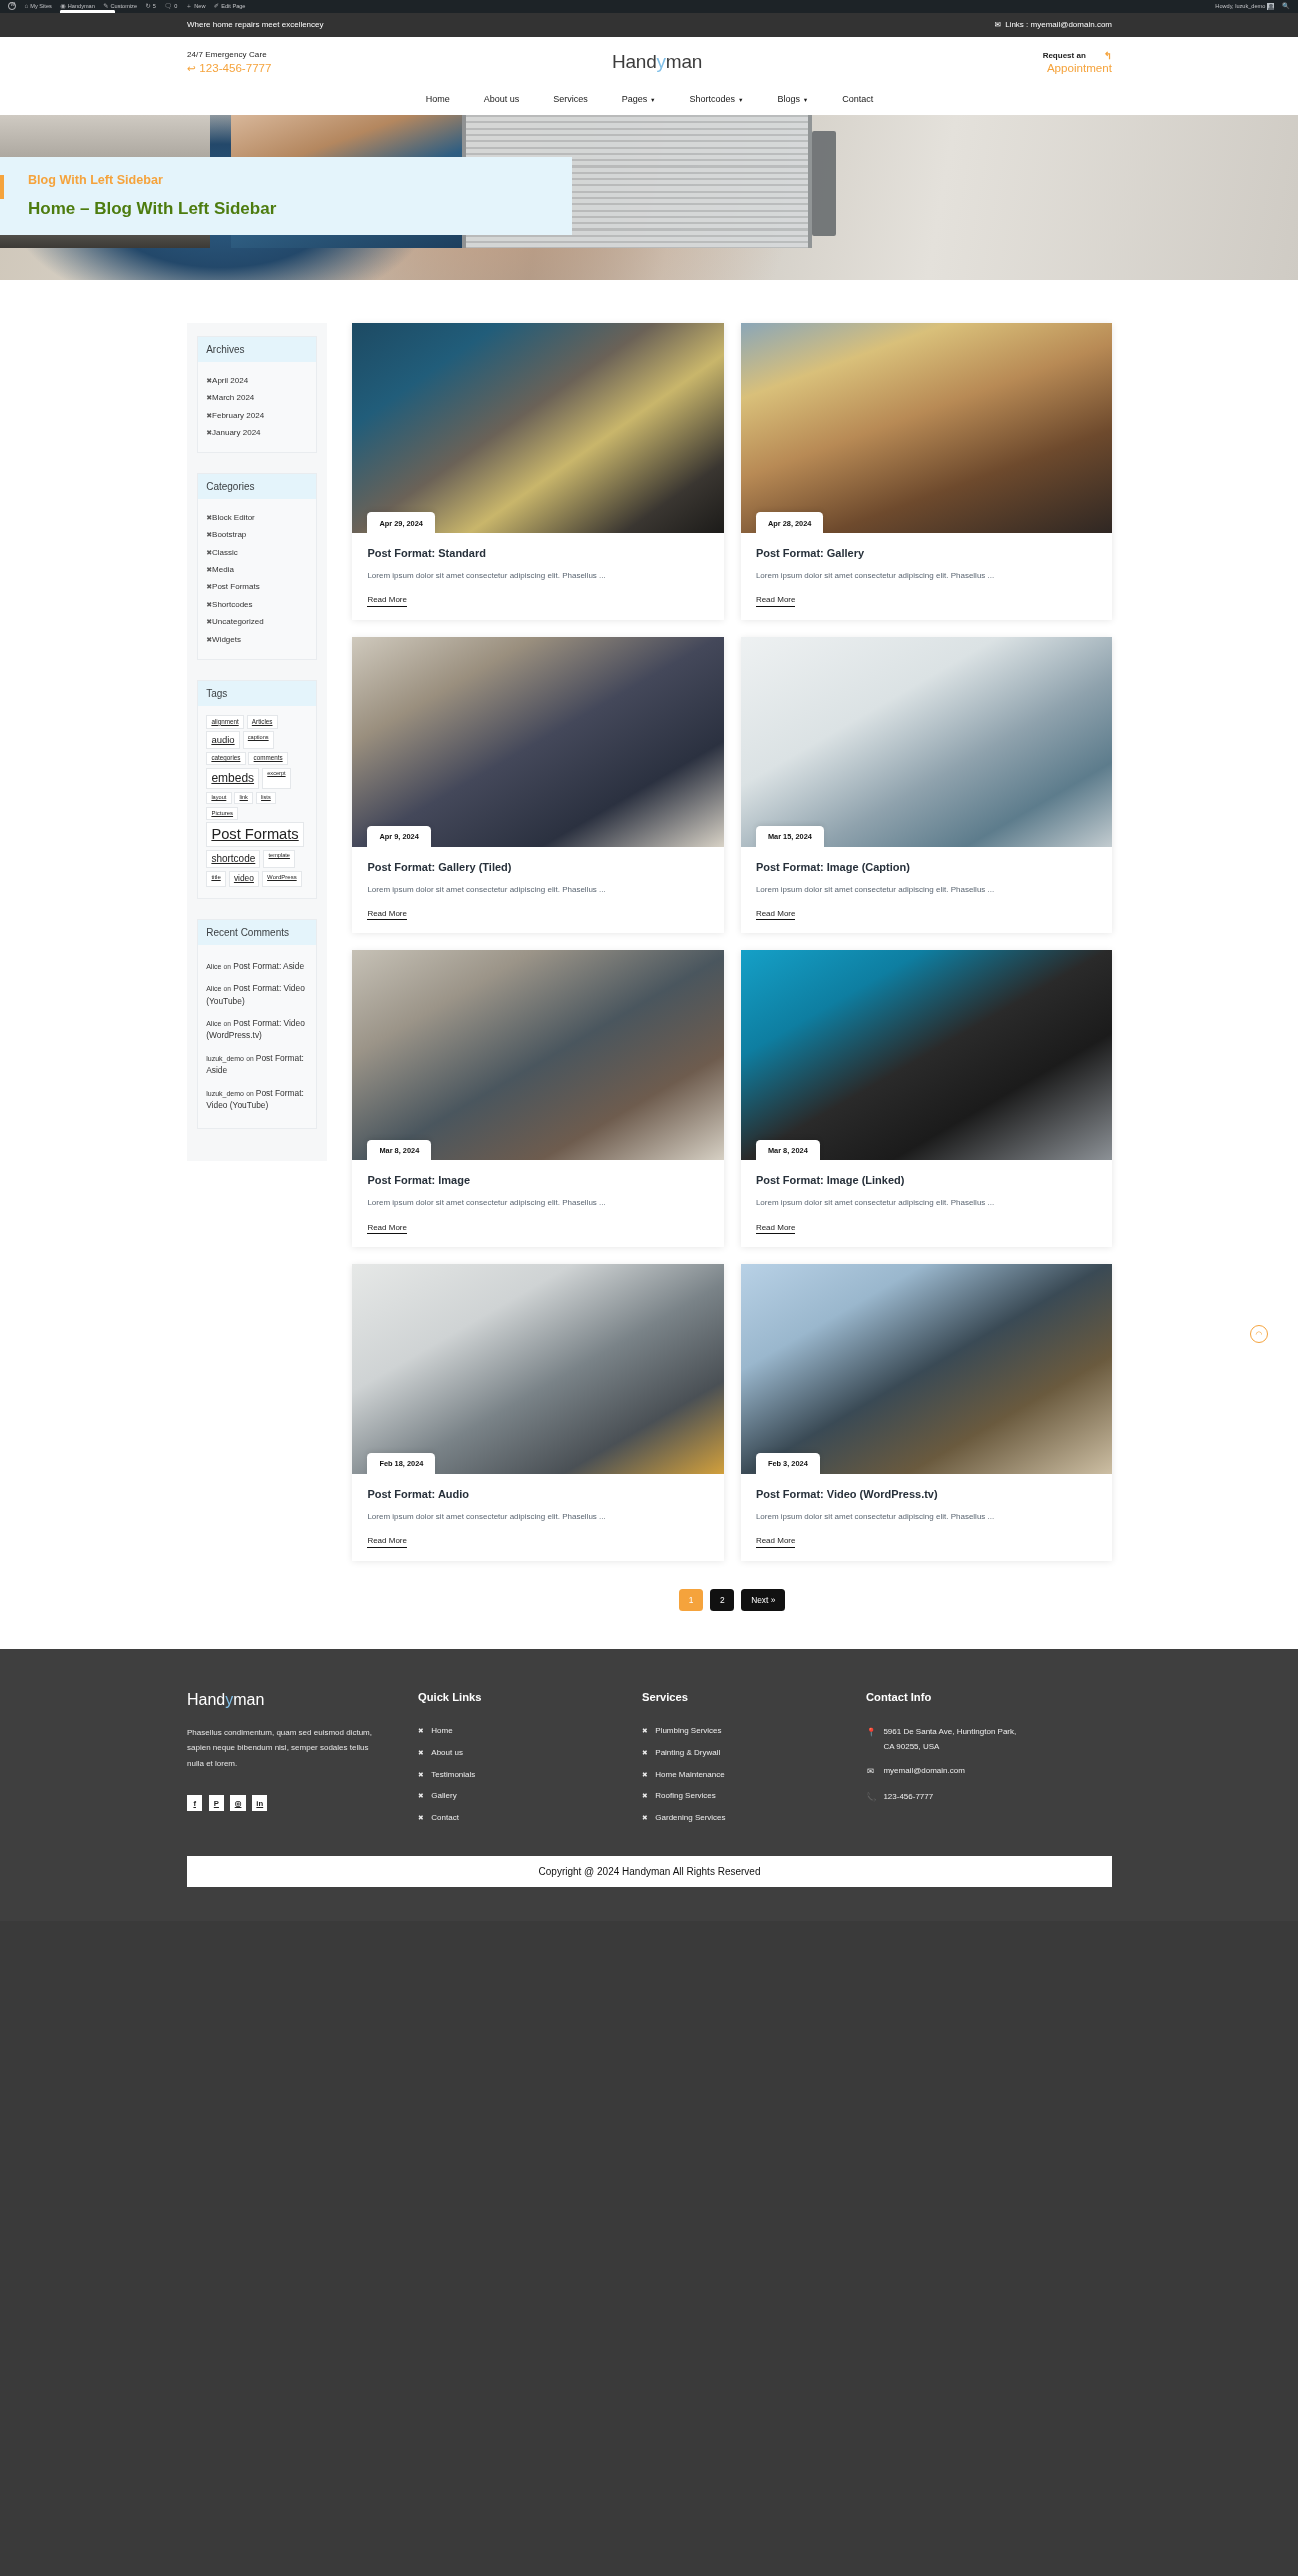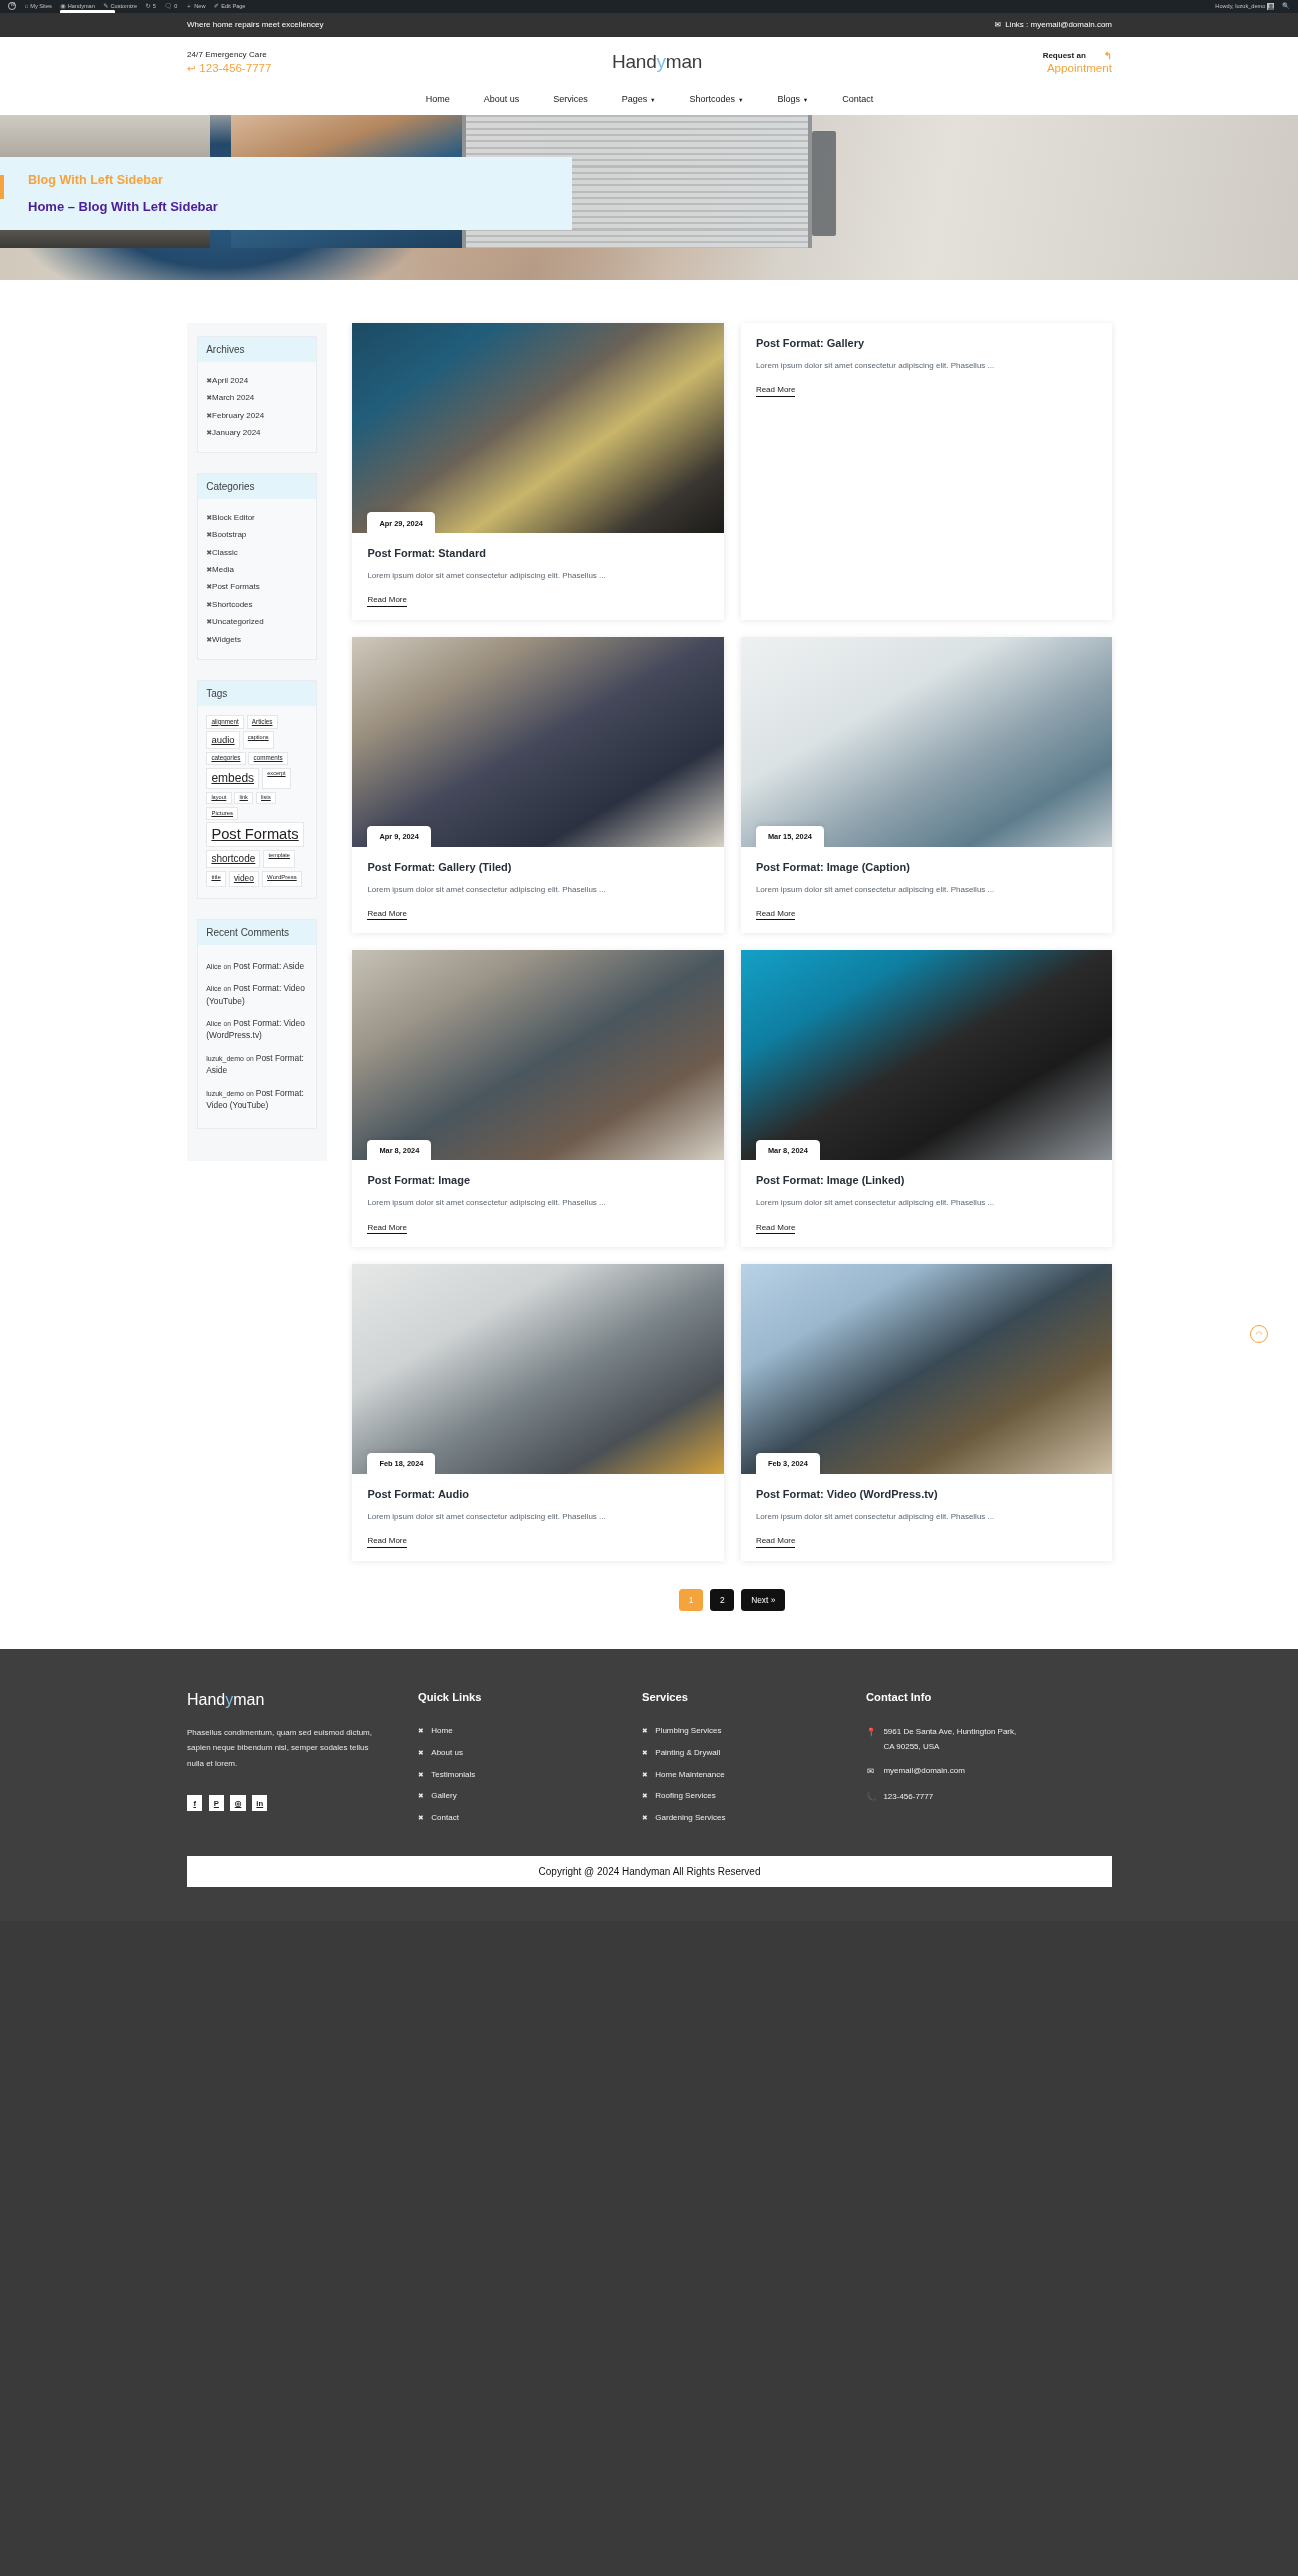--- a/index.html
+++ b/index.html
@@ -71,21 +71,21 @@
   .hero-coil::after{content:"";position:absolute;right:-28px;top:15.4px;width:24px;height:105px;background:#6f7375;border-radius:2.1px;}
   .hero-person{position:absolute;left:231px;top:0;width:231px;height:133px;
      background:linear-gradient(160deg,#d8b79a 0%,#b4875f 30%,#2f5e82 55%,#1d3f5e 100%);filter:blur(0.3px);}
   .hero-dark{position:absolute;left:0;top:0;width:210px;height:133px;background:linear-gradient(180deg,#cfcac2 0%,#8f8a82 60%,#3c3a36 100%);}
   .hero-crumb {
     position: absolute; left: 0; top: 42px;
     width: 572px; background: #e4f4fb; padding: 15.4px 0 15.4px 28px;
   }
   .hero-crumb .bar { position:absolute; left:0; top:18px; width:3.5px; height:24px; background:#f5a33c; }
   .hero-crumb h2 { color: #f5a33c; font-size: 12.6px; font-weight: 700; margin-bottom: 12.6px; }
-  .hero-crumb .path { color: #4c1d95; font-size: 13px; font-weight: 700; }
+  .hero-crumb .path { color: #4d7c0f; font-size: 17px; font-weight: 700; }
 
   
   .main { background: #fff; padding: 43px 0 0; }
   .main .inner { width: 925px; margin: 0 auto; display: flex; gap: 25px; align-items: flex-start; }
 
   
   .sidebar { width: 140px; flex: 0 0 140px; background: #f6f7f8; padding: 12.6px 9.8px; }
   .widget { background: #f8f9fa; border: 0.7px solid #e9ecef; margin-bottom: 19.6px; }
   .widget-title { background: #e4f4fb; color: #3c4043; font-size: 10px; padding: 7px 8.4px; }
   .widget-body { padding: 9.8px 8.4px 11.2px; }
@@ -384,20 +384,24 @@
       <section class="posts">
         <div class="grid" id="post-grid">
             <article class="card">
               <div class="thumb">
                 <div class="ph" style="background:linear-gradient(145deg,#1d4a63 0%,#215d7a 22%,#6b6257 45%,#c9b66b 62%,#3a3631 85%,#1c1b19 100%)"></div>
                 <div class="date-badge">Apr 29, 2024</div>
               </div>
               <div class="card-body"><h3 class="card-title">Post Format: Standard</h3><p class="card-text">Lorem ipsum dolor sit amet consectetur adipiscing elit. Phasellus ...</p><a href="#" class="readmore">Read More</a></div>
             </article>
             <article class="card">
+              <div class="thumb">
+                <div class="ph" style="background:linear-gradient(160deg,#8aa6b8 0%,#d9c07a 22%,#b88a55 45%,#6e4a2d 70%,#2f2723 100%)"></div>
+                <div class="date-badge">Apr 28, 2024</div>
+              </div>
               <div class="card-body"><h3 class="card-title">Post Format: Gallery</h3><p class="card-text">Lorem ipsum dolor sit amet consectetur adipiscing elit. Phasellus ...</p><a href="#" class="readmore">Read More</a></div>
             </article>
             <article class="card">
               <div class="thumb">
                 <div class="ph" style="background:linear-gradient(150deg,#cfc9bd 0%,#9a8f7e 25%,#44485a 50%,#2b3140 75%,#d8d2c6 100%)"></div>
                 <div class="date-badge">Apr 9, 2024</div>
               </div>
               <div class="card-body"><h3 class="card-title">Post Format: Gallery (Tiled)</h3><p class="card-text">Lorem ipsum dolor sit amet consectetur adipiscing elit. Phasellus ...</p><a href="#" class="readmore">Read More</a></div>
             </article>
             <article class="card">

